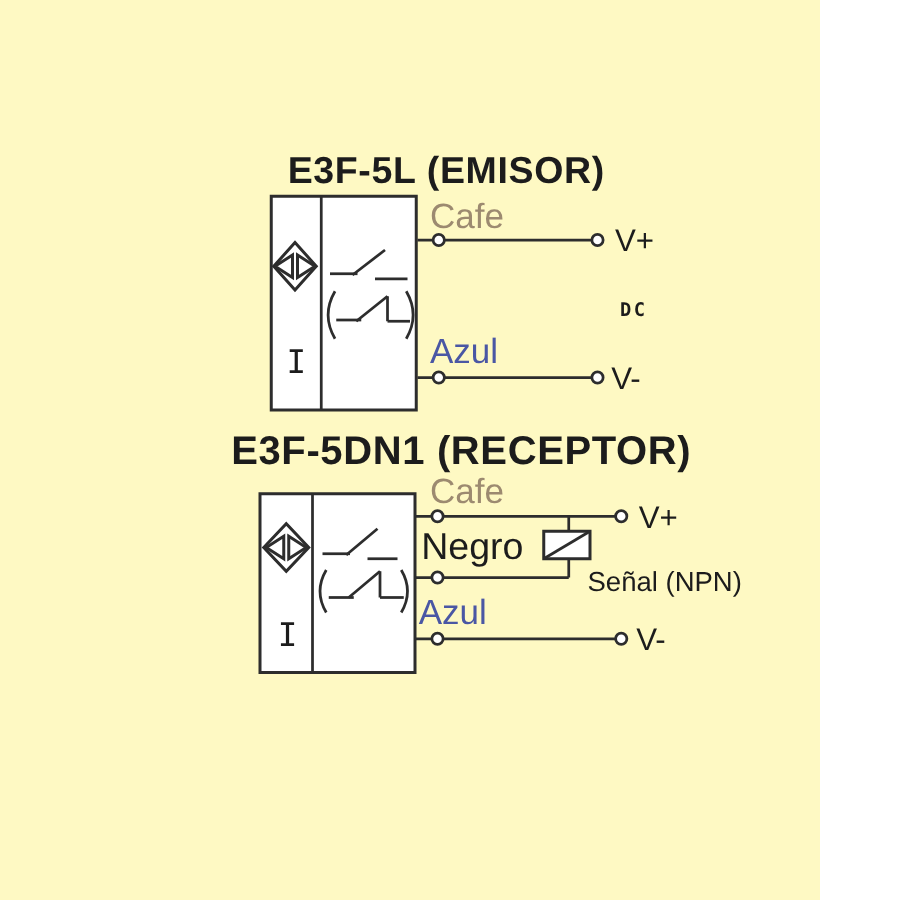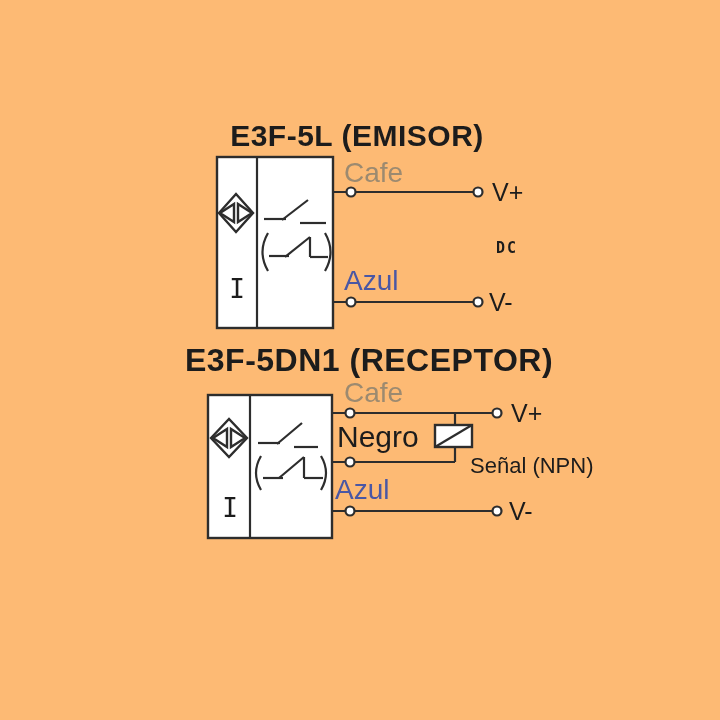--- a/index.html
+++ b/index.html
@@ -5,23 +5,23 @@
   html, body {
     margin: 0;
     padding: 0;
     background: #ffffff;
     width: 720px;
     height: 720px;
     overflow: hidden;
   }
   .stage {
     position: relative;
-    width: 720px;
+    width: 656px;
     height: 720px;
-    background: #fdba74;
+    background: #fef9c3;
   }
   svg text {
     font-family: "Liberation Sans", "DejaVu Sans", sans-serif;
     fill: var(--black-label, #1c1c1c);
   }
   .title {
     font-size: 30px;
     font-weight: 600;
     letter-spacing: 0.5px;
     fill: var(--title-text, #1c1c1c);

